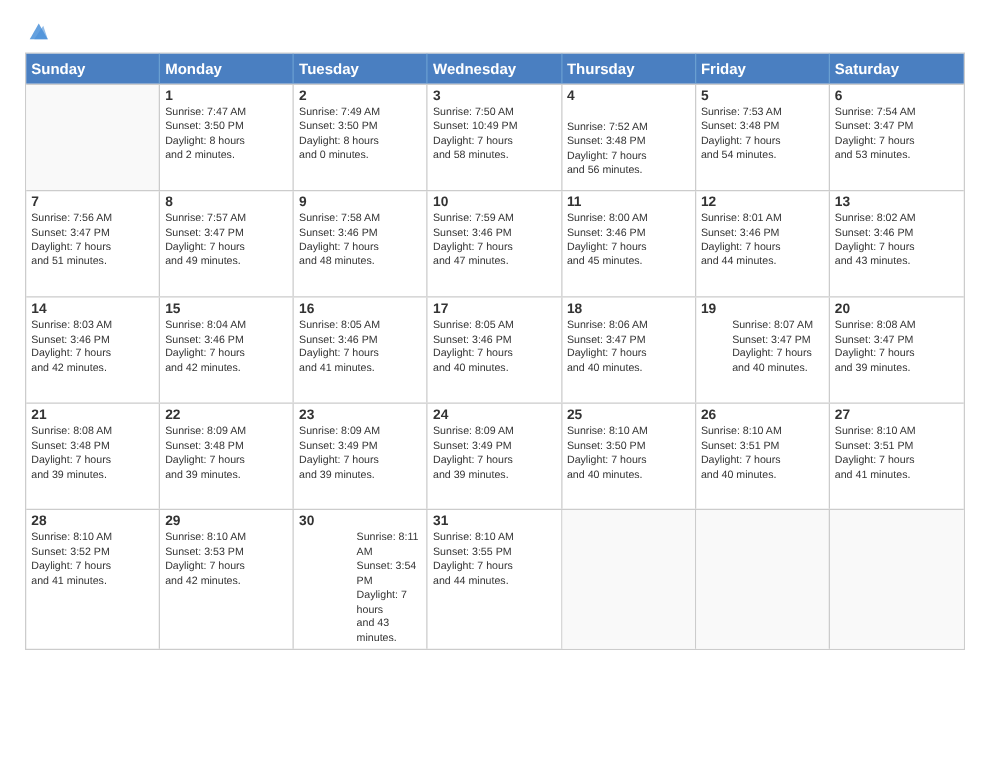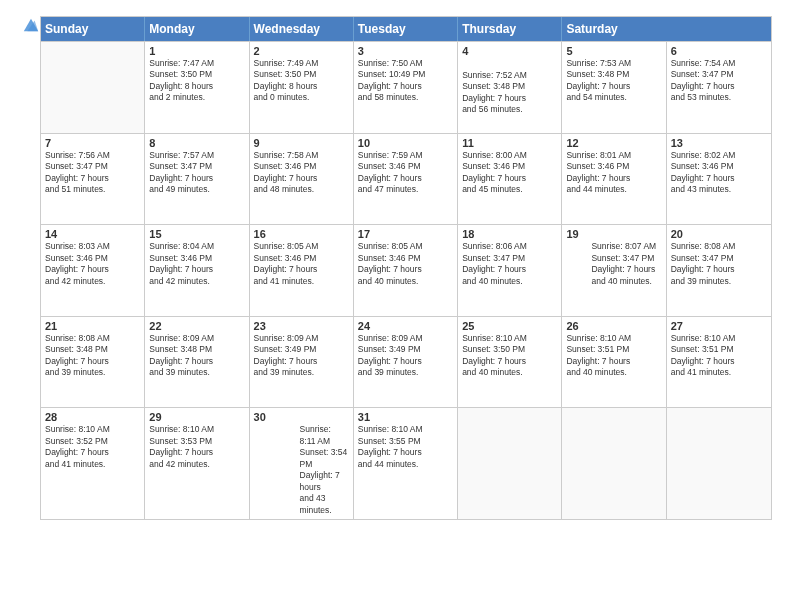--- a/index.html
+++ b/index.html
@@ -8,21 +8,21 @@
       height: 612px;
       font-family: Arial, sans-serif;
       background: #fff;
       overflow: hidden;
     }
     .page {
       width: 792px;
       height: 536px;
       padding: 16px 20px;
       display: flex;
-      flex-direction: row;
+      flex-direction: column;
     }
     .header {
       display: flex;
       justify-content: space-between;
       align-items: flex-start;
       margin-bottom: 10px;
     }
     .logo {
       display: flex;
       align-items: center;
@@ -129,23 +129,24 @@
     <div class="title-area">
       <div class="month-title"></div>
       <div class="location"></div>
     </div>
   </div>
 
   <div class="calendar">
     <div class="cal-header" id="cal-header-row">
         <div class="cal-header-cell">Sunday</div>
         <div class="cal-header-cell">Monday</div>
+        <div class="cal-header-cell">Tuesday</div>
         <div class="cal-header-cell">Wednesday</div>
-        <div class="cal-header-cell">Tuesday</div>
         <div class="cal-header-cell">Thursday</div>
+        <div class="cal-header-cell">Friday</div>
         <div class="cal-header-cell">Saturday</div>
       </div>
     <div class="cal-body" id="cal-body">
         <div class="cal-row">
           <div class="cal-cell empty"></div>
           <div class="cal-cell">
             <div class="day-num">1</div>
             <div class="day-info" style="white-space: pre-line;">Sunrise: 7:47 AM
 Sunset: 3:50 PM
 Daylight: 8 hours

